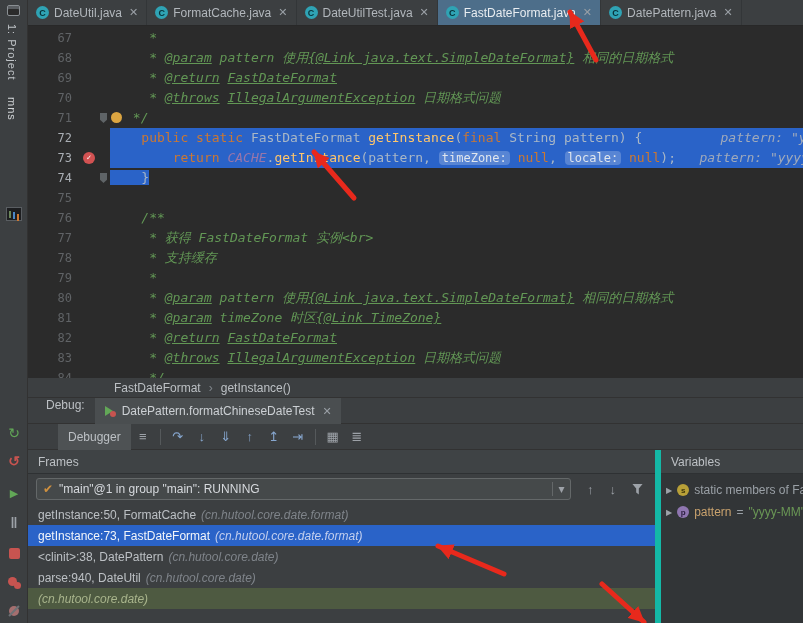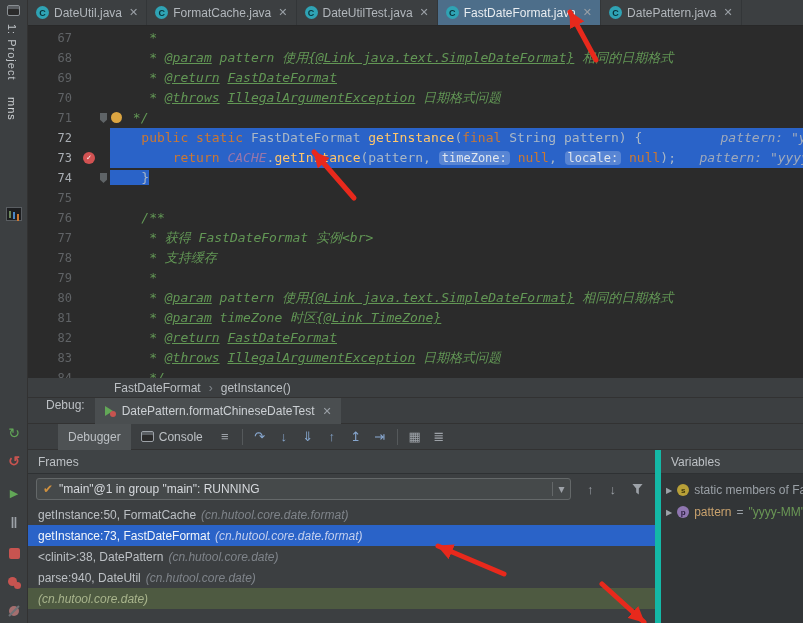--- a/index.html
+++ b/index.html
@@ -294,24 +294,20 @@
         <span class="runico"></span>
         <span>DatePattern.formatChineseDateTest</span>
         <span class="tclose">✕</span>
       </div>
     </div>
 
     <div class="dbg-toolbar">
       <div class="dtab sel">
           <span>Debugger</span>
         </div>
-      <div class="dtab">
-          <span class="conicon"></span>
-          <span>Console</span>
-        </div>
       <span class="ticon">≡</span>
       <span class="tsep"></span>
       <span class="ticon blue">↷</span>
       <span class="ticon blue">↓</span>
       <span class="ticon blue">⇓</span>
       <span class="ticon blue">↑</span>
       <span class="ticon blue">↥</span>
       <span class="ticon blue">⇥</span>
       <span class="tsep"></span>
       <span class="ticon">▦</span>

